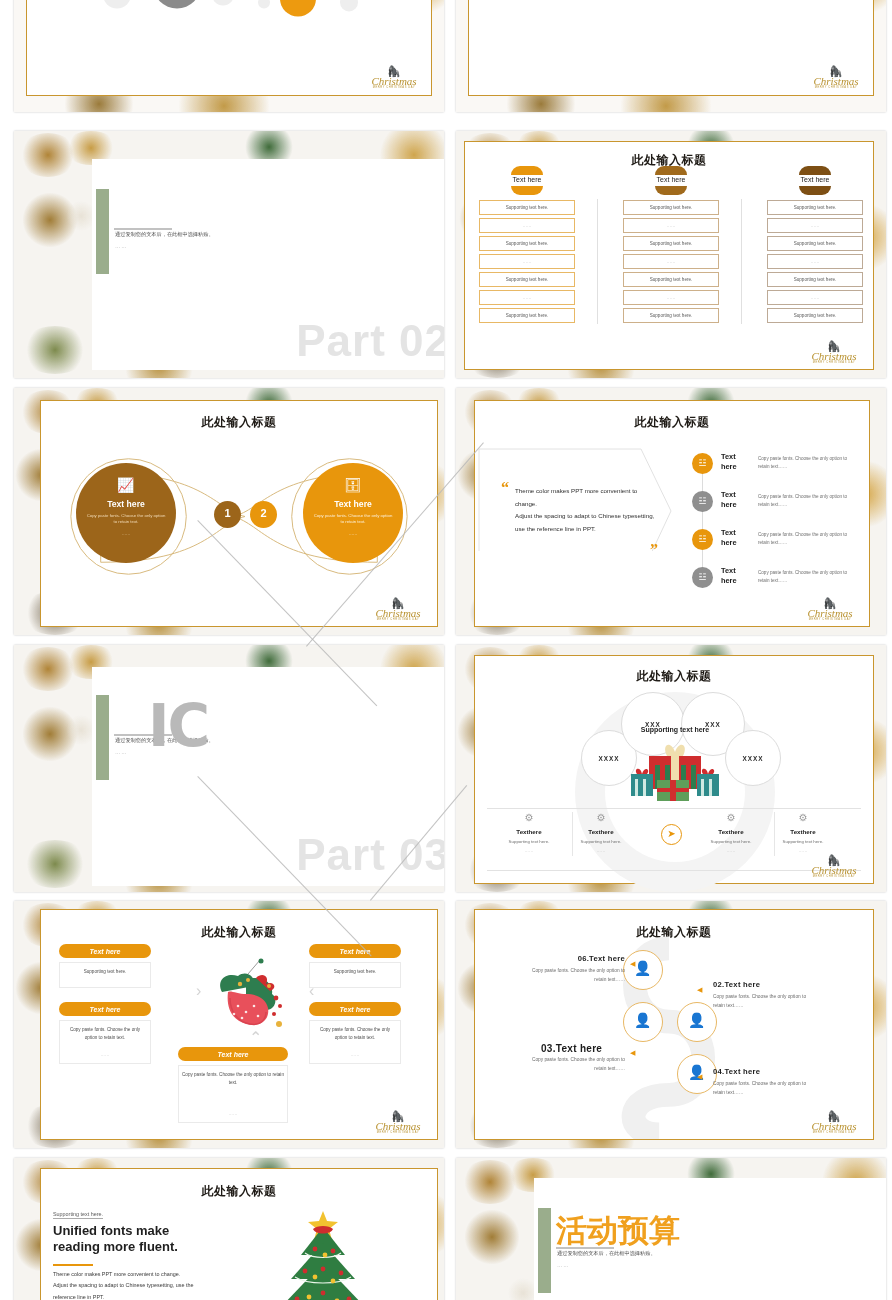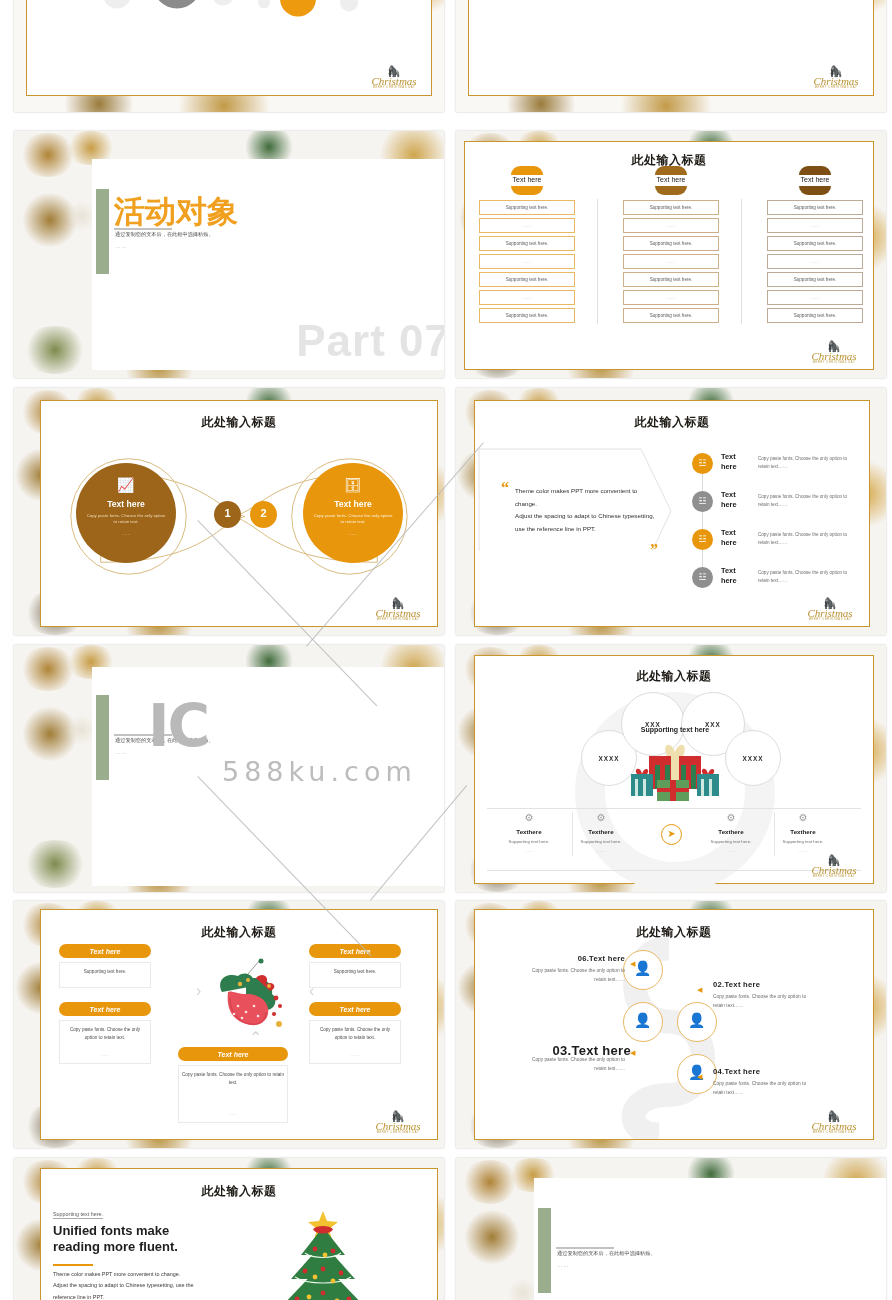--- a/index.html
+++ b/index.html
@@ -143,25 +143,24 @@
       <div class="blob" style="left:50px;top:0px;width:54px;height:34px;background:radial-gradient(circle,#c79c45 0%,rgba(199,156,69,0) 68%);"></div>
       <div class="blob" style="left:6px;top:60px;width:60px;height:58px;background:radial-gradient(circle,#a07c36 0%,rgba(160,124,54,0) 66%);"></div>
       <div class="blob" style="left:6px;bottom:4px;width:70px;height:48px;background:radial-gradient(circle,#7d8a4d 0%,rgba(125,138,77,0) 66%);"></div>
       <div class="blob" style="left:100px;bottom:-6px;width:90px;height:36px;background:radial-gradient(circle,#b8913f 0%,rgba(184,145,63,0) 70%);"></div>
       <div class="blob" style="right:-10px;top:-6px;width:80px;height:60px;background:radial-gradient(circle,#cfa54d 0%,rgba(207,165,77,0) 68%);"></div>
       <div class="blob" style="left:225px;top:-4px;width:60px;height:40px;background:radial-gradient(circle,#3f6b3a 0%,rgba(63,107,58,0) 66%);"></div>
       <div class="blob" style="left:52px;top:70px;width:30px;height:30px;background:radial-gradient(circle,#e8e2d6 0%,rgba(232,226,214,0) 70%);"></div>
     </div>
     <div class="sect-card" style="left:78px; top:28px; right:-4px; bottom:8px;"></div>
     <div class="sect-bar" style="left:82px; top:58px; width:13px; height:85px;"></div>
-    <div class="sect-h" style="left:100px; top:60px; font-size:31px;">活动对象</div>
     <div class="sect-u" style="left:100px; top:97px; width:58px;"></div>
     <div class="sect-p" style="left:101px; top:100px;">通过复制您的文本后，在此框中选择粘贴。</div>
     <div class="sect-dots" style="left:101px; top:112px;">……</div>
-    <div class="part" style="right:-6px; bottom:12px;">Part 07</div>
+    <div class="part" style="right:-6px; bottom:12px;">Part 02</div>
   </div>
 
   <div class="slide" style="left:456px; top:131px;">
     <div class="bg-photo" style="background:#f6f4f0;">
       <div class="blob" style="left:4px;top:2px;width:60px;height:44px;background:radial-gradient(circle,#b08437 0%,rgba(176,132,55,0) 68%);"></div>
       <div class="blob" style="left:56px;top:0px;width:54px;height:34px;background:radial-gradient(circle,#c79c45 0%,rgba(199,156,69,0) 68%);"></div>
       <div class="blob" style="left:2px;top:58px;width:56px;height:58px;background:radial-gradient(circle,#a07c36 0%,rgba(160,124,54,0) 66%);"></div>
       <div class="blob" style="left:6px;bottom:0px;width:70px;height:44px;background:radial-gradient(circle,#6e6048 0%,rgba(110,96,72,0) 66%);"></div>
       <div class="blob" style="left:100px;bottom:-6px;width:90px;height:36px;background:radial-gradient(circle,#b8913f 0%,rgba(184,145,63,0) 70%);"></div>
       <div class="blob" style="right:-14px;top:70px;width:72px;height:72px;background:radial-gradient(circle,#d5a647 0%,rgba(213,166,71,0) 66%);"></div>
@@ -331,20 +330,21 @@
       <div class="blob" style="left:100px;bottom:-6px;width:90px;height:36px;background:radial-gradient(circle,#b8913f 0%,rgba(184,145,63,0) 70%);"></div>
       <div class="blob" style="right:-10px;top:-6px;width:80px;height:60px;background:radial-gradient(circle,#cfa54d 0%,rgba(207,165,77,0) 68%);"></div>
       <div class="blob" style="left:225px;top:-4px;width:60px;height:40px;background:radial-gradient(circle,#3f6b3a 0%,rgba(63,107,58,0) 66%);"></div>
       <div class="blob" style="left:52px;top:70px;width:30px;height:30px;background:radial-gradient(circle,#e8e2d6 0%,rgba(232,226,214,0) 70%);"></div>
     </div>
     <div class="sect-card" style="left:78px; top:22px; right:-4px; bottom:6px;"></div>
     <div class="sect-bar" style="left:82px; top:50px; width:13px; height:85px;"></div>
     <div class="sect-u" style="left:100px; top:89px; width:58px;"></div>
     <div class="sect-p" style="left:101px; top:92px;">通过复制您的文本后，在此框中选择粘贴。</div>
     <div class="sect-dots" style="left:101px; top:104px;">……</div>
+    <div class="part" style="right:-6px; bottom:12px;">Part 03</div>
   </div>
 
   <div class="slide" style="left:456px; top:645px;">
     <div class="bg-photo" style="background:#f6f4f0;">
       <div class="blob" style="left:4px;top:2px;width:60px;height:44px;background:radial-gradient(circle,#b08437 0%,rgba(176,132,55,0) 68%);"></div>
       <div class="blob" style="left:56px;top:0px;width:54px;height:34px;background:radial-gradient(circle,#c79c45 0%,rgba(199,156,69,0) 68%);"></div>
       <div class="blob" style="left:0px;top:58px;width:56px;height:58px;background:radial-gradient(circle,#a07c36 0%,rgba(160,124,54,0) 66%);"></div>
       <div class="blob" style="left:6px;bottom:0px;width:70px;height:44px;background:radial-gradient(circle,#6e6048 0%,rgba(110,96,72,0) 66%);"></div>
       <div class="blob" style="left:100px;bottom:-6px;width:90px;height:36px;background:radial-gradient(circle,#b8913f 0%,rgba(184,145,63,0) 70%);"></div>
       <div class="blob" style="right:-14px;top:70px;width:72px;height:72px;background:radial-gradient(circle,#d5a647 0%,rgba(213,166,71,0) 66%);"></div>
@@ -519,21 +519,21 @@
           <div class="circ" style="left: 202px; top: 92px; width: 40px; height: 40px; border: 1px solid rgb(232, 184, 101); background: rgb(255, 255, 255);"></div>
           <div class="c center" style="left: 202px; top: 102px; width: 40px; font-size: 14px; color: rgb(232, 150, 12);">👤</div>
           <div class="circ" style="left: 202px; top: 144px; width: 40px; height: 40px; border: 1px solid rgb(232, 184, 101); background: rgb(255, 255, 255);"></div>
           <div class="c center" style="left: 202px; top: 154px; width: 40px; font-size: 14px; color: rgb(232, 150, 12);">👤</div>
           <div class="c" style="left: 50px; top: 44px; width: 100px; text-align: right; font-size: 7.6px; font-weight: bold; color: rgb(27, 27, 27); letter-spacing: 0.3px;">06.Text here</div>
           <div class="c" style="left: 50px; top: 56px; width: 100px; text-align: right; font-size: 4.8px; color: rgb(108, 108, 108); line-height: 1.95;">Copy paste fonts. Choose the only option to retain text……</div>
           <div class="c" style="left: 155px; top: 50px; font-size: 7px; color: rgb(232, 150, 12);">◀</div>
           <div class="c" style="left: 238px; top: 70px; width: 100px; text-align: left; font-size: 7.6px; font-weight: bold; color: rgb(27, 27, 27); letter-spacing: 0.3px;">02.Text here</div>
           <div class="c" style="left: 238px; top: 82px; width: 100px; text-align: left; font-size: 4.8px; color: rgb(108, 108, 108); line-height: 1.95;">Copy paste fonts. Choose the only option to retain text……</div>
           <div class="c" style="left: 222px; top: 76px; font-size: 7px; color: rgb(232, 150, 12);">◀</div>
-          <div class="c" style="left: 56px; top: 133px; width: 100px; text-align: right; font-size: 13px; font-weight: bold; color: rgb(27, 27, 27); letter-spacing: 0.3px;">03.Text here</div>
+          <div class="c" style="left: 66px; top: 133px; width: 100px; text-align: left; font-size: 10px; font-weight: bold; color: rgb(27, 27, 27); letter-spacing: 0.3px;">03.Text here</div>
           <div class="c" style="left: 50px; top: 145px; width: 100px; text-align: right; font-size: 4.8px; color: rgb(108, 108, 108); line-height: 1.95;">Copy paste fonts. Choose the only option to retain text……</div>
           <div class="c" style="left: 155px; top: 139px; font-size: 7px; color: rgb(232, 150, 12);">◀</div>
           <div class="c" style="left: 238px; top: 157px; width: 100px; text-align: left; font-size: 7.6px; font-weight: bold; color: rgb(27, 27, 27); letter-spacing: 0.3px;">04.Text here</div>
           <div class="c" style="left: 238px; top: 169px; width: 100px; text-align: left; font-size: 4.8px; color: rgb(108, 108, 108); line-height: 1.95;">Copy paste fonts. Choose the only option to retain text……</div>
           <div class="c" style="left: 222px; top: 163px; font-size: 7px; color: rgb(232, 150, 12);">◀</div>
         </div>
       <div class="deer">
         <span class="glyph">🦍</span>
         <span class="word">Christmas</span>
         <span class="sub">MERRY CHRISTMAS DAY</span>
@@ -596,29 +596,29 @@
     <div class="bg-photo" style="background:#f6f4f0;">
       <div class="blob" style="left:4px;top:2px;width:60px;height:44px;background:radial-gradient(circle,#b08437 0%,rgba(176,132,55,0) 68%);"></div>
       <div class="blob" style="left:50px;top:0px;width:54px;height:34px;background:radial-gradient(circle,#c79c45 0%,rgba(199,156,69,0) 68%);"></div>
       <div class="blob" style="left:6px;top:50px;width:60px;height:58px;background:radial-gradient(circle,#a07c36 0%,rgba(160,124,54,0) 66%);"></div>
       <div class="blob" style="right:-10px;top:-6px;width:80px;height:60px;background:radial-gradient(circle,#cfa54d 0%,rgba(207,165,77,0) 68%);"></div>
       <div class="blob" style="left:225px;top:-4px;width:60px;height:40px;background:radial-gradient(circle,#3f6b3a 0%,rgba(63,107,58,0) 66%);"></div>
       <div class="blob" style="left:52px;top:120px;width:30px;height:30px;background:radial-gradient(circle,#e8e2d6 0%,rgba(232,226,214,0) 70%);"></div>
     </div>
     <div class="sect-card" style="left:78px; top:20px; right:-4px; bottom:-40px;"></div>
     <div class="sect-bar" style="left:82px; top:50px; width:13px; height:85px;"></div>
+    <div class="sect-h" style="left:100px; top:52px; font-size:31px;">活动预算</div>
     <div class="sect-u" style="left:100px; top:89px; width:58px;"></div>
     <div class="sect-p" style="left:101px; top:92px;">通过复制您的文本后，在此框中选择粘贴。</div>
     <div class="sect-dots" style="left:101px; top:104px;">……</div>
   </div>
 
 </div>
 
 <div class="wm">
   <div class="wm-line" style="left:198px; top:520px; width:258px; transform:rotate(46deg);"></div>
   <div class="wm-line" style="left:306px; top:646px; width:270px; transform:rotate(-49deg);"></div>
   <div class="wm-line" style="left:198px; top:776px; width:250px; transform:rotate(46deg);"></div>
   <div class="wm-line" style="left:370px; top:900px; width:150px; transform:rotate(-50deg);"></div>
   <div class="wm-logo">
     <span class="wm-k">IC</span>
   </div>
-  <div class="wm-url">588ku.com</div>
 </div>
 
 </body></html>

